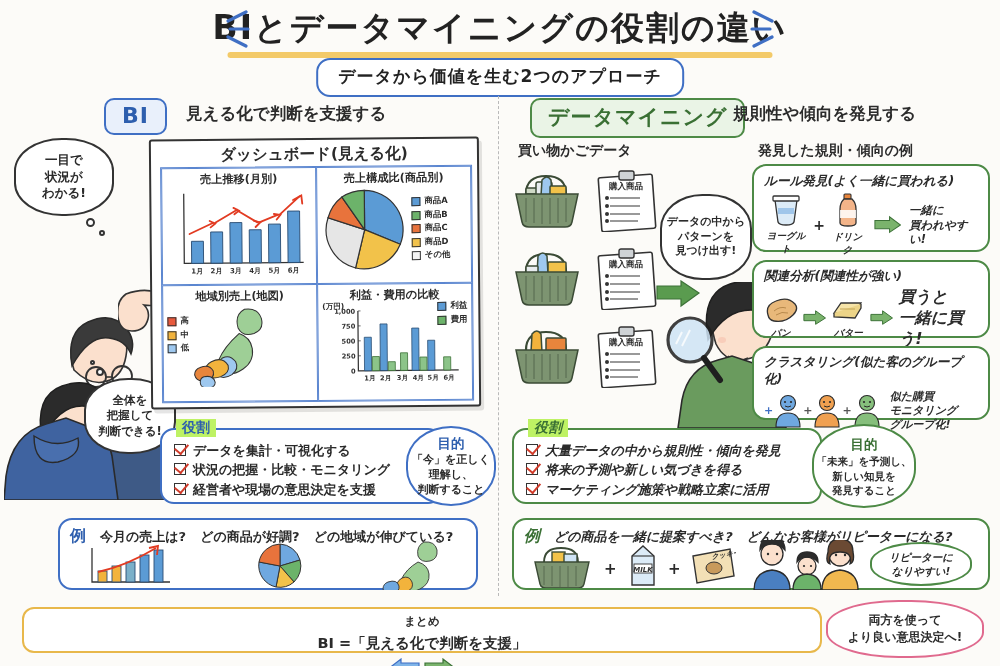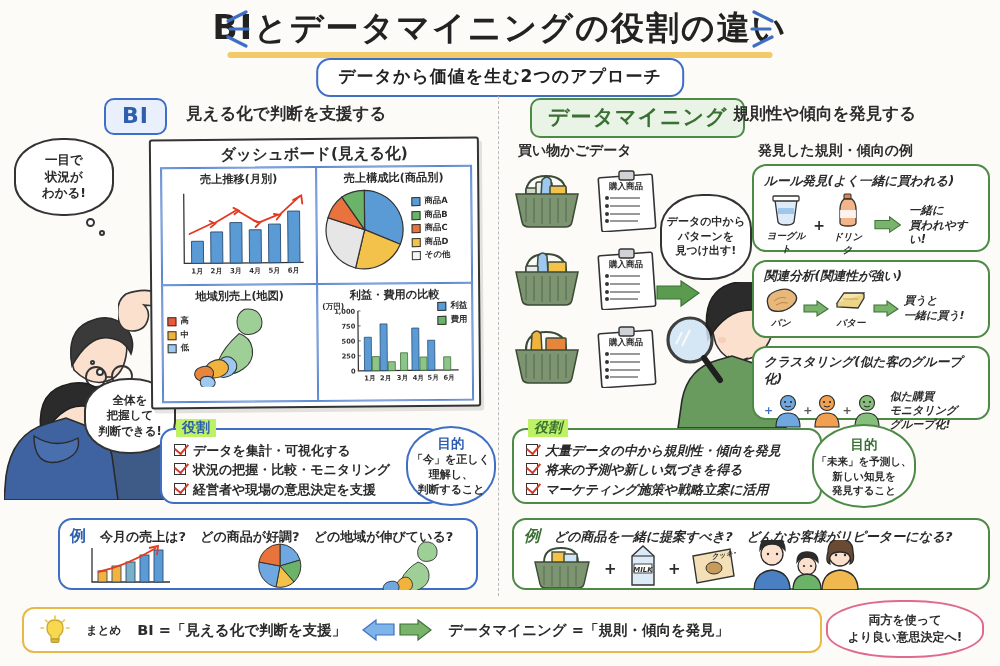--- a/index.html
+++ b/index.html
@@ -103,21 +103,21 @@
   .bal-title.blue{ color:#2e5fae; } .bal-title.green{ color:#3a7034; }
 
   
   .ex-label{ font-size:16px; font-weight:700; }
   .ex-q{ font-size:13px; font-weight:700; }
 
   
   .summary{
     position:absolute; left:22px; top:607px; width:800px; height:46px;
     border:2.2px solid #e8b84b; border-radius:12px; background:#fff;
-    display:flex; align-items:center; gap:16px; padding:0 16px;
+    display:flex; align-items:center; gap:5px; padding:0 16px;flex-direction:column;
   }
   .sum-text{ font-size:14.5px; font-weight:700; white-space:nowrap; }
   .sum-small{ font-size:11.5px; font-weight:700; }
 
   .cloud-final{
     position:absolute; right:16px; top:600px; width:158px; height:58px;
     border:2.2px solid #e06a8e; border-radius:46%/44%; background:#fff;
     display:flex; align-items:center; justify-content:center; text-align:center;
     font-size:12px; font-weight:700; line-height:1.4;
   }
@@ -620,21 +620,21 @@
         <svg width="34" height="26" viewBox="0 0 34 26">
           <path d="M3 16 L10 6 h20 l-6 11 z" fill="#f6e4a8" stroke="#333" stroke-width="1.3"></path>
           <path d="M3 16 v4 l21 1 l6 -10 v-4" fill="#ecd488" stroke="#333" stroke-width="1.3"></path>
           <path d="M9 12 h15" stroke="#c6a95c" stroke-width="1.1"></path>
         </svg>
         <div class="cap">バター</div>
       </div>
       <svg width="26" height="18" viewBox="0 0 26 18">
         <path d="M1 5 L14 5 L14 1 L25 9 L14 16 L14 12 L1 12 Z" fill="#7ab36c" stroke="#3d7238" stroke-width="1.1"></path>
       </svg>
-      <div style="font-size:11px; font-weight:700; line-height:1.3;">
+      <div style="font-size:16px; font-weight:700; line-height:1.3;">
         <span>買うと</span><br>
         <span>一緒に買う!</span>
       </div>
     </div>
   </div>
 
   <div class="rbox green" style="left:752px; top:346px; width:238px; height:74px; padding:6px 10px;">
     <div class="rbox-title-in"><span>クラスタリング(似た客のグループ化)</span></div>
     <div style="display:flex; align-items:center; gap:2px; margin-top:2px;">
       <span style="font-size:11px; color:#3f6fc4; font-weight:700;">+</span>
@@ -755,20 +755,26 @@
       <g fill="#2a2a2a">
         <circle cx="16" cy="14" r="1.2"></circle>
           <circle cx="25" cy="14" r="1.2"></circle>
         <circle cx="52" cy="26" r="1.1"></circle>
           <circle cx="59" cy="26" r="1.1"></circle>
         <circle cx="84" cy="15" r="1.2"></circle>
           <circle cx="93" cy="15" r="1.2"></circle>
       </g>
     </svg>
 
+    <div class="balloon oval-green" style="left:356px; top:22px; width:102px; height:44px; font-size:10.5px; position:absolute;">
+      <div>
+        <span>リピーターに</span><br>
+        <span>なりやすい!</span>
+      </div>
+    </div>
   </div>
 
   <div class="summary">
     <svg width="30" height="30" viewBox="0 0 30 30">
       <path d="M15 5 q8 0 8 8 q0 5 -4 8 v3 h-8 v-3 q-4 -3 -4 -8 q0 -8 8 -8z" fill="#f7d84f" stroke="#c9a72e" stroke-width="1.3"></path>
       <rect x="11" y="24" width="8" height="3.4" rx="1" fill="#d9b93c" stroke="#b5972a" stroke-width="1"></rect>
       <g stroke="#f0c33a" stroke-width="1.6" stroke-linecap="round">
         <path d="M15 1 V3.5"></path>
           <path d="M3.5 13 H1"></path>
           <path d="M29 13 H26.5"></path>

